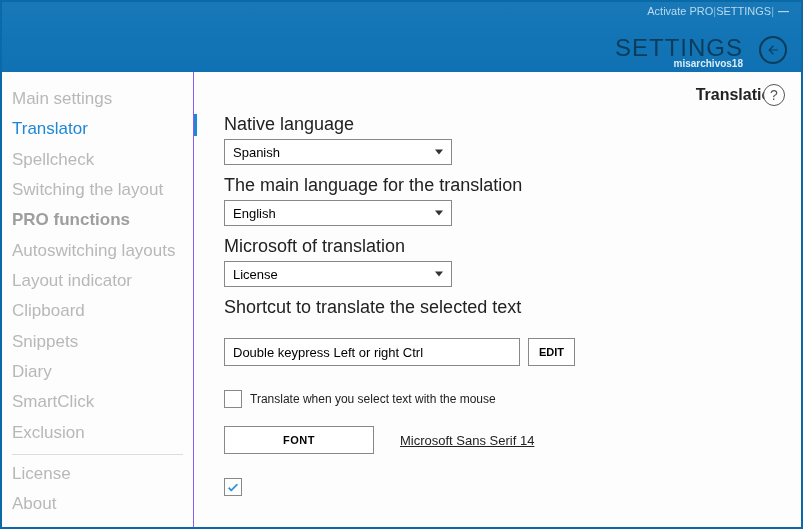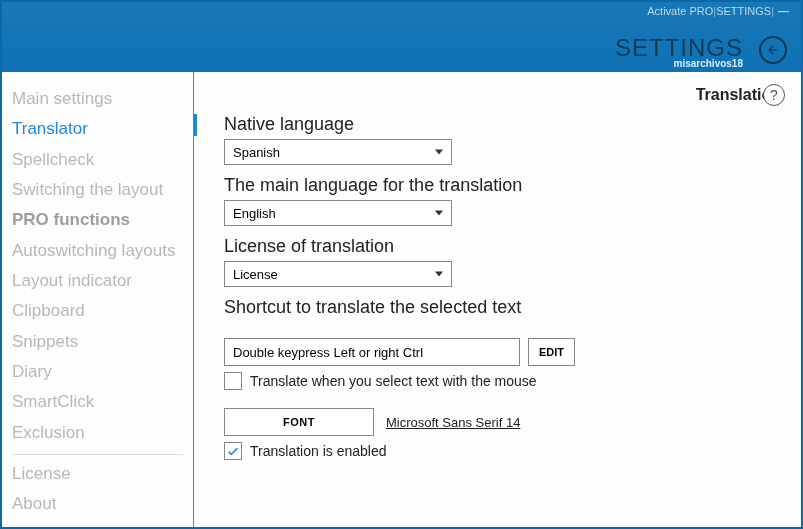--- a/index.html
+++ b/index.html
@@ -174,22 +174,22 @@
   border: 1px solid #888;
   background: #fff;
   font-size: 11px;
   font-weight: 700;
   cursor: pointer;
 }
 .checkbox-row {
   display: flex;
   align-items: center;
   gap: 8px;
-  margin-top: 6px;
-  font-size: 14px;
+  margin-top: 24px;
+  font-size: 12px;
   color: #222;
 }
 .checkbox {
   width: 18px;
   height: 18px;
   border: 1px solid #888;
   background: #fff;
   cursor: pointer;
   display: flex;
   align-items: center;
@@ -199,21 +199,21 @@
   display: block;
 }
 .checkbox svg {
   display: none;
   width: 14px;
   height: 14px;
 }
 .font-row {
   display: flex;
   align-items: center;
-  gap: 12px;
+  gap: 26px;
   margin-top: 18px;
 }
 .font-btn {
   width: 150px;
   height: 28px;
   border: 1px solid #888;
   background: #fff;
   font-size: 11px;
   font-weight: 700;
   letter-spacing: 0.5px;
@@ -292,21 +292,21 @@
       <span>Spanish</span>
       <span class="caret"></span>
     </div>
 
     <div class="field-label">The main language for the translation</div>
     <div class="select-wrap">
       <span>English</span>
       <span class="caret"></span>
     </div>
 
-    <div class="field-label">License of translation</div>
+    <div class="field-label">Microsoft of translation</div>
     <div class="select-wrap">
       <span>License</span>
       <span class="caret"></span>
     </div>
 
     <div class="field-label">Shortcut to translate the selected text</div>
     <div class="shortcut-row">
       <input class="shortcut-input" type="text" readonly="" value="Double keypress Left or right Ctrl" style="">
       <button class="edit-btn">EDIT</button>
     </div>
@@ -322,16 +322,15 @@
       <button class="font-btn">FONT</button>
       <span class="font-label">Microsoft Sans Serif 14</span>
     </div>
 
     <div class="checkbox-row">
       <div class="checkbox checked">
         <svg viewBox="0 0 24 24">
             <path d="M9 16.2l-3.5-3.5L4 14.2 9 19.2 20 8.2l-1.5-1.5z" fill="#1e88d6" stroke="#1e88d6" stroke-width="1"></path>
           </svg>
       </div>
-      <span>Translation is enabled</span>
     </div>
   </div>
 </div>
 
 </body></html>

